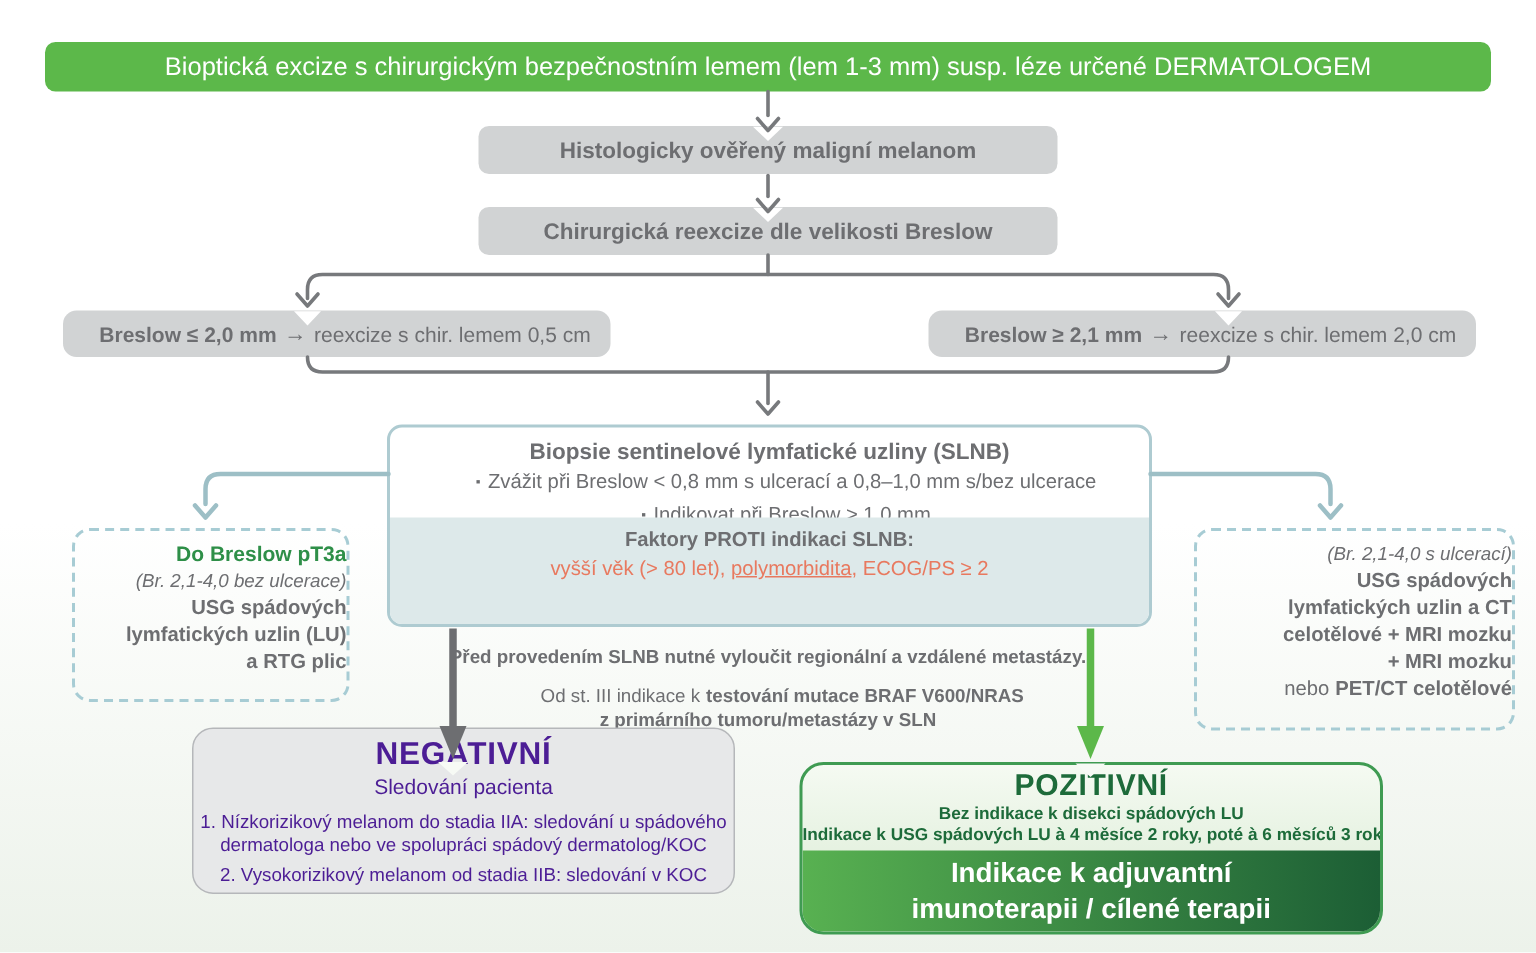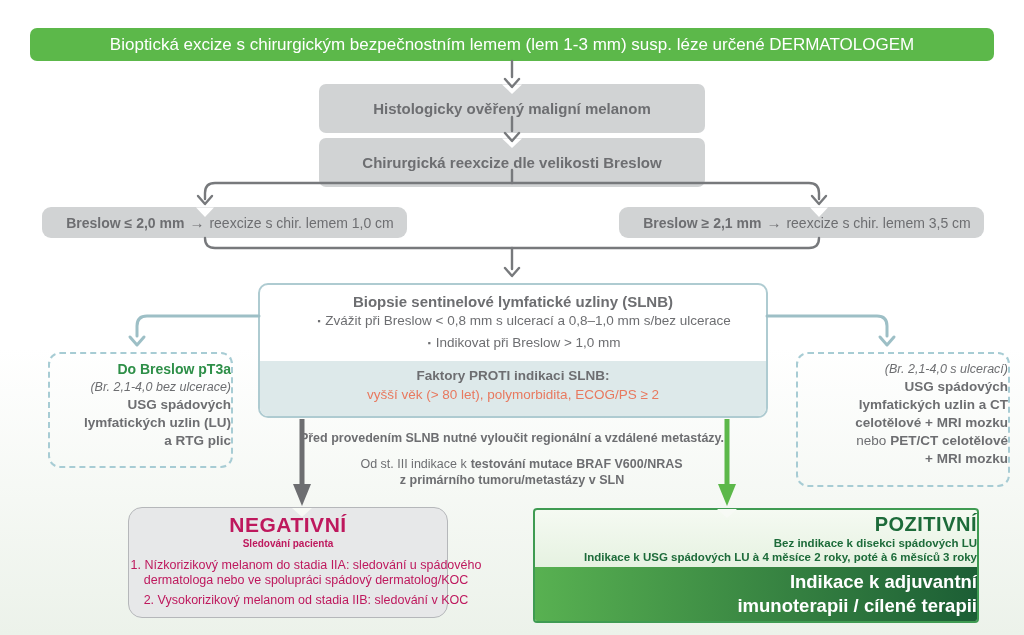--- a/index.html
+++ b/index.html
@@ -15,21 +15,21 @@
   }
   .canvas *{box-sizing:border-box;}
   .abs{position:absolute;}
   .ctr{display:flex;align-items:center;justify-content:center;text-align:center;}
 
   .banner{
     left:30px;top:28px;width:964px;height:33px;border-radius:7px;
     background:#5cb84a;color:#ffffff;font-weight:400;font-size:17px;white-space:nowrap;
   }
   .step{
-    left:319px;width:386px;height:49px;border-radius:7px;
+    left:319px;width:386px;height:32px;border-radius:7px;
     background:#d1d3d4;color:#6d6e71;font-weight:700;font-size:15px;
   }
   #step1{top:84px;} #step2{top:138px;}
 
   .pill{
     top:207px;width:365px;height:31px;border-radius:9px;
     background:#d1d3d4;color:#6d6e71;font-size:14px;white-space:nowrap;padding-left:11px;
   }
   #pill-left{left:42px;} #pill-right{left:619px;}
   .pill .b{font-weight:700;}
@@ -37,57 +37,57 @@
 
   .slnb{
     left:258px;top:283px;width:510px;height:135px;
     background:#ffffff;border:2px solid #aecbd1;border-radius:10px;
     color:#6d6e71;text-align:center;
   }
   .slnb-title{margin-top:8px;font-weight:700;font-size:15px;}
   .bullet-line{font-size:13.5px;line-height:22px;padding-left:22px;}
   .bullet-line .sq{font-size:9px;vertical-align:1px;margin-right:5px;}
   .slnb-factors{
-    position:absolute;left:0;right:0;bottom:0;height:55px;
+    position:absolute;left:0;right:0;bottom:0;height:71px;
     background:#dde9ea;border-radius:0 0 8px 8px;padding-top:7px;
   }
   .factors-title{font-weight:700;font-size:13.5px;color:#6d6e71;}
   .factors-line{font-size:13.5px;color:#e8795f;margin-top:4px;}
-  .factors-line .und{}
+  .factors-line .und{text-decoration:underline;}
 
   .dashed{
     border:2px dashed #a7ccd4;border-radius:12px;background:transparent;
     color:#6d6e71;text-align:right;padding-top:6px;line-height:18px;
   }
   #pt3a{left:48px;top:352px;width:185px;height:116px;}
   #pt3b{left:796px;top:352px;width:214px;height:135px;}
   .dashed .dtitle{font-weight:700;font-size:14px;color:#2e8f48;}
   .dashed .dsub{font-style:italic;font-size:12.5px;font-weight:400;}
   .dashed .dline{font-weight:700;font-size:13.5px;}
   .dashed .reg{font-weight:400;margin-right:4px;}
 
   .note1{left:262px;top:431px;width:500px;text-align:center;
     font-weight:700;font-size:12.5px;color:#6d6e71;}
   .note2{left:262px;top:456px;width:500px;text-align:center;
     font-size:12.5px;color:#6d6e71;line-height:16px;}
   .note2 .b{font-weight:700;}
   .note2 .reg{font-weight:400;margin-right:4px;margin-left:19px;}
 
   .negative{
-    left:128px;top:507px;width:320px;height:111px;border-radius:14px;
-    background:#e7e8e9;border:1.5px solid #b5b7ba;color:#be185d;text-align:center;
+    left:128px;top:485px;width:362px;height:111px;border-radius:14px;
+    background:#e7e8e9;border:1.5px solid #b5b7ba;color:#4c1d95;text-align:center;
   }
   .neg-title{margin-top:5px;font-weight:700;font-size:21px;letter-spacing:.5px;}
-  .neg-sub{font-weight:700;font-size:10px;margin-top:1px;}
+  .neg-sub{font-weight:400;font-size:14px;margin-top:1px;}
   .neg-item{font-size:12.5px;line-height:15px;width:354px;margin:0 auto;}
   .neg-item1{margin-top:9px;} .neg-item2{margin-top:5px;}
 
   .positive{
-    left:533px;top:508px;width:446px;height:115px;border-radius:4px;
-    border:2px solid #3f9b52;overflow:hidden;text-align:right;
+    left:533px;top:508px;width:389px;height:115px;border-radius:16px;
+    border:2px solid #3f9b52;overflow:hidden;text-align:center;
     background:linear-gradient(180deg,#f5faf2 0%,#d7ead1 100%);
     color:#1d6b3a;
   }
   .pos-title{margin-top:3px;font-weight:700;font-size:20px;letter-spacing:.5px;}
   .pos-line{font-weight:700;font-size:11.5px;line-height:14px;white-space:nowrap;}
   .pos-band{
     position:absolute;left:0;right:0;bottom:0;height:54px;padding-top:3px;
     background:linear-gradient(90deg,#58b151 0%,#1c5e35 100%);
     color:#ffffff;font-weight:700;font-size:18.5px;line-height:24px;
   }
@@ -105,26 +105,26 @@
   <div id="step1" class="abs ctr step">
     <span>Histologicky ověřený maligní melanom</span>
   </div>
   <div id="step2" class="abs ctr step">
     <span>Chirurgická reexcize dle velikosti Breslow</span>
   </div>
 
   <div id="pill-left" class="abs ctr pill">
     <span class="b">Breslow ≤ 2,0 mm</span>
     <span class="arrow-glyph">→</span>
-    <span>reexcize s chir. lemem 1,0 cm</span>
+    <span>reexcize s chir. lemem 0,5 cm</span>
   </div>
   <div id="pill-right" class="abs ctr pill">
     <span class="b">Breslow ≥ 2,1 mm</span>
     <span class="arrow-glyph">→</span>
-    <span>reexcize s chir. lemem 3,5 cm</span>
+    <span>reexcize s chir. lemem 2,0 cm</span>
   </div>
 
   <div class="abs slnb">
     <div class="slnb-title">Biopsie sentinelové lymfatické uzliny (SLNB)</div>
     <div class="bullet-line">
       <span class="sq">▪</span><span>Zvážit při Breslow &lt; 0,8 mm s ulcerací a 0,8–1,0 mm s/bez ulcerace</span>
     </div>
     <div class="bullet-line">
       <span class="sq">▪</span><span>Indikovat při Breslow &gt; 1,0 mm</span>
     </div>
@@ -142,24 +142,24 @@
     <div class="dline">USG spádových</div>
     <div class="dline">lymfatických uzlin (LU)</div>
     <div class="dline">a RTG plic</div>
   </div>
 
   <div id="pt3b" class="abs dashed">
     <div class="dsub">(Br. 2,1-4,0 s ulcerací)</div>
     <div class="dline">USG spádových</div>
     <div class="dline">lymfatických uzlin a CT</div>
     <div class="dline">celotělové + MRI mozku</div>
+    <div class="dline">+ MRI mozku</div>
     <div class="dline">
       <span class="reg">nebo</span><span>PET/CT celotělové</span>
     </div>
-    <div class="dline">+ MRI mozku</div>
   </div>
 
   <div class="abs note1">Před provedením SLNB nutné vyloučit regionální a vzdálené metastázy.</div>
   <div class="abs note2">
     <div>
       <span class="reg">Od st. III indikace k</span><span class="b">testování mutace BRAF V600/NRAS</span>
     </div>
     <div class="b">z primárního tumoru/metastázy v SLN</div>
   </div>
 

